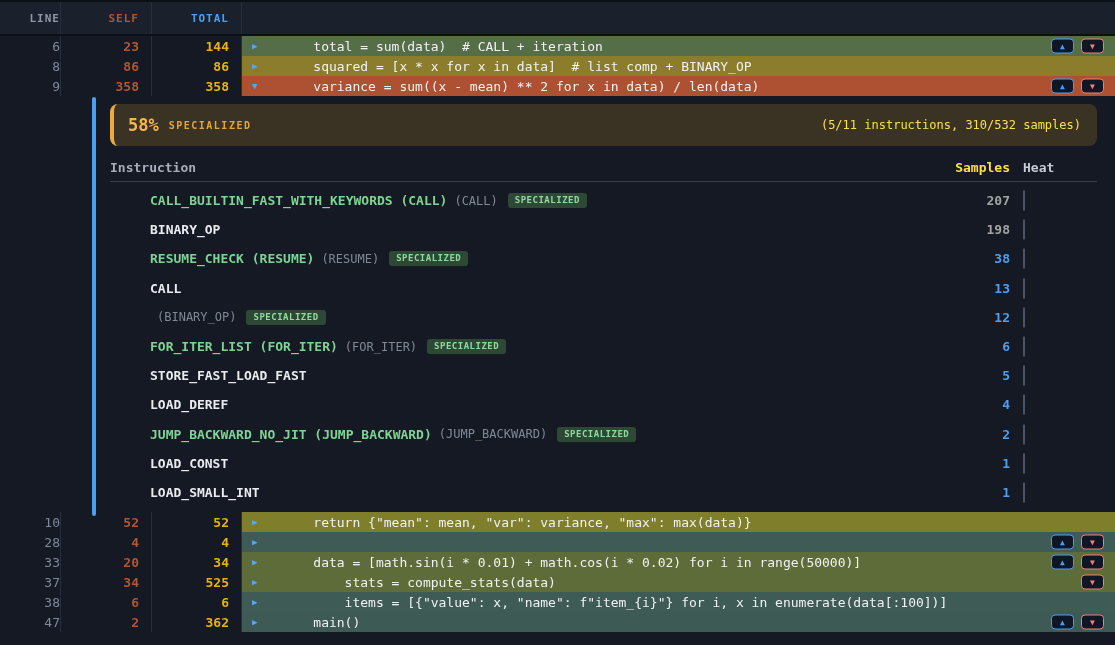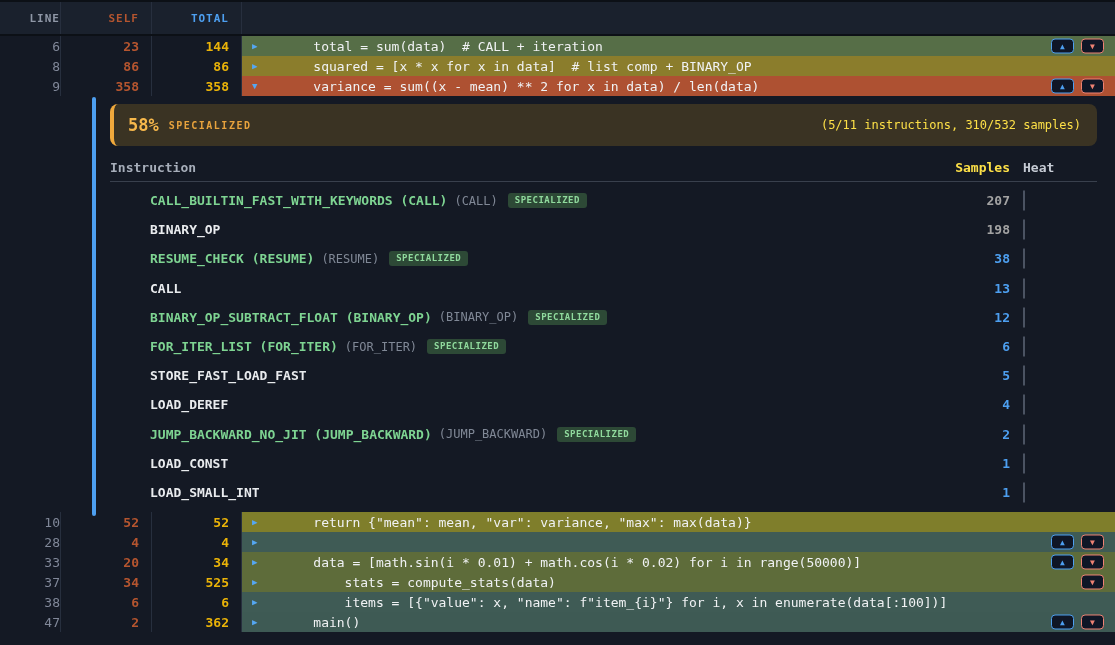--- a/index.html
+++ b/index.html
@@ -198,21 +198,20 @@
         <div class="itrow">
           <span class="itr-name">
             <span class="iname">CALL</span>
           </span>
           <span class="itr-samples">13</span>
           <span class="itr-heat"><span class="heat-track"><span class="heat-fill" style="width: 6.28019%;"></span></span></span>
         </div>
 
         <div class="itrow">
           <span class="itr-name">
-            <span class="iname spec">BINARY_OP_SUBTRACT_FLOAT (BINARY_OP)</span>
             <span class="ibase">(BINARY_OP)</span>
             <span class="ibadge">SPECIALIZED</span>
           </span>
           <span class="itr-samples">12</span>
           <span class="itr-heat"><span class="heat-track"><span class="heat-fill" style="width: 5.7971%;"></span></span></span>
         </div>
 
         <div class="itrow">
           <span class="itr-name">
             <span class="iname spec">FOR_ITER_LIST (FOR_ITER)</span>

